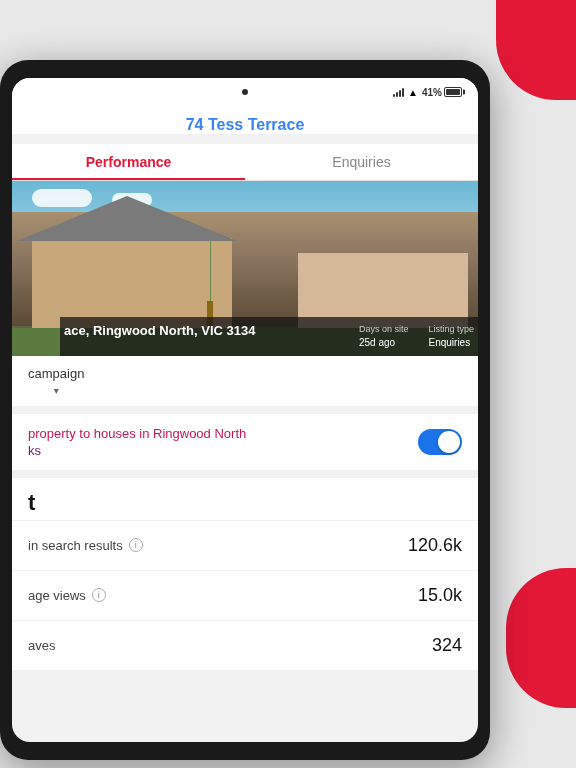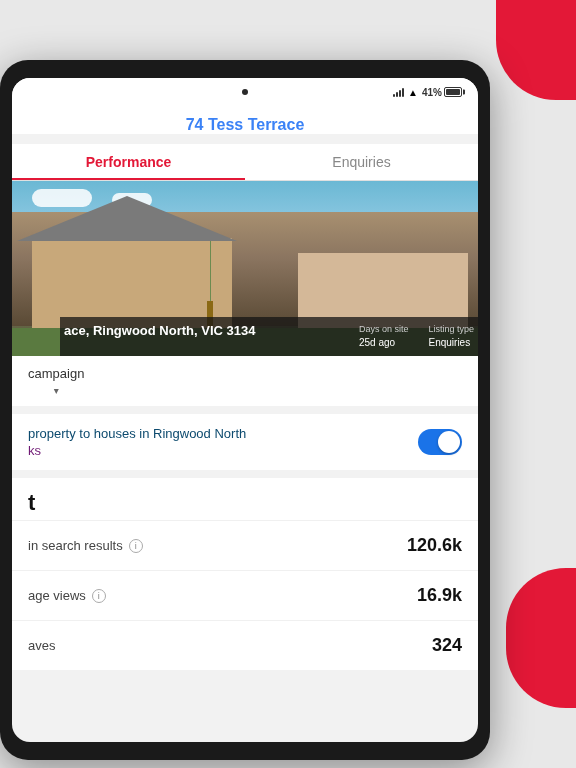--- a/index.html
+++ b/index.html
@@ -278,21 +278,21 @@
       background: white;
       padding: 12px 16px;
       display: flex;
       align-items: center;
       justify-content: space-between;
       margin-bottom: 8px;
     }
 
     .compare-text {
       font-size: 13px;
-      color: #0c4a6e;
+      color: #be185d;
       flex: 1;
     }
 
     .compare-link {
       color: #701a75;
       font-size: 13px;
       margin-top: 2px;
     }
 
     
@@ -334,21 +334,20 @@
     .metric-row {
       display: flex;
       align-items: center;
       justify-content: space-between;
       padding: 14px 16px;
       border-top: 1px solid #f0f0f0;
     }
 
     .metric-left {
       display: flex;
-      align-items: center;
       gap: 6px;
     }
 
     .metric-label {
       font-size: 13px;
       color: #444;
     }
 
     .info-icon {
       width: 14px;
@@ -359,21 +358,21 @@
       align-items: center;
       justify-content: center;
       font-size: 9px;
       color: #888;
       cursor: pointer;
       flex-shrink: 0;
     }
 
     .metric-value {
       font-size: 18px;
-      font-weight: 700;
+      font-weight: 400;
       color: #111;
     }
 
     
     .sky {
       position: absolute;
       top: 0;
       left: 0;
       right: 0;
       height: 60%;
@@ -571,21 +570,21 @@
           <div class="info-icon">i</div>
         </div>
         <span class="metric-value">120.6k</span>
       </div>
 
       <div class="metric-row">
         <div class="metric-left">
           <span class="metric-label">age views</span>
           <div class="info-icon">i</div>
         </div>
-        <span class="metric-value">16.9k</span>
+        <span class="metric-value">15.0k</span>
       </div>
 
       <div class="metric-row">
         <div class="metric-left">
           <span class="metric-label">aves</span>
         </div>
         <span class="metric-value">324</span>
       </div>
     </div>
 

